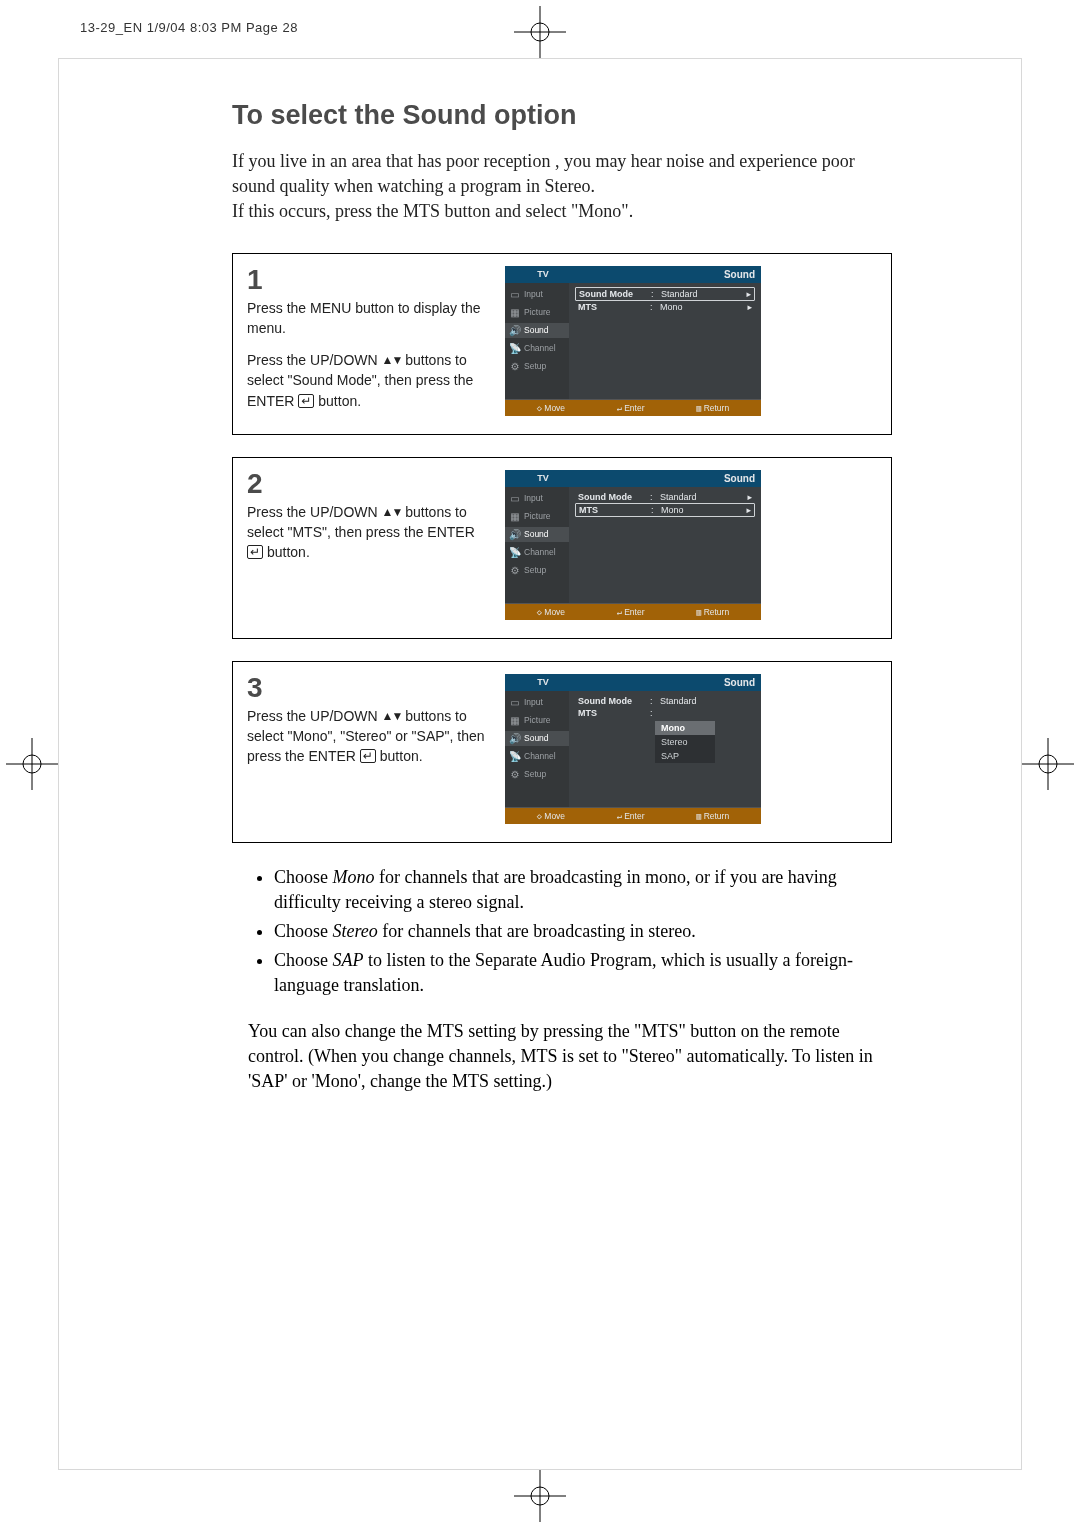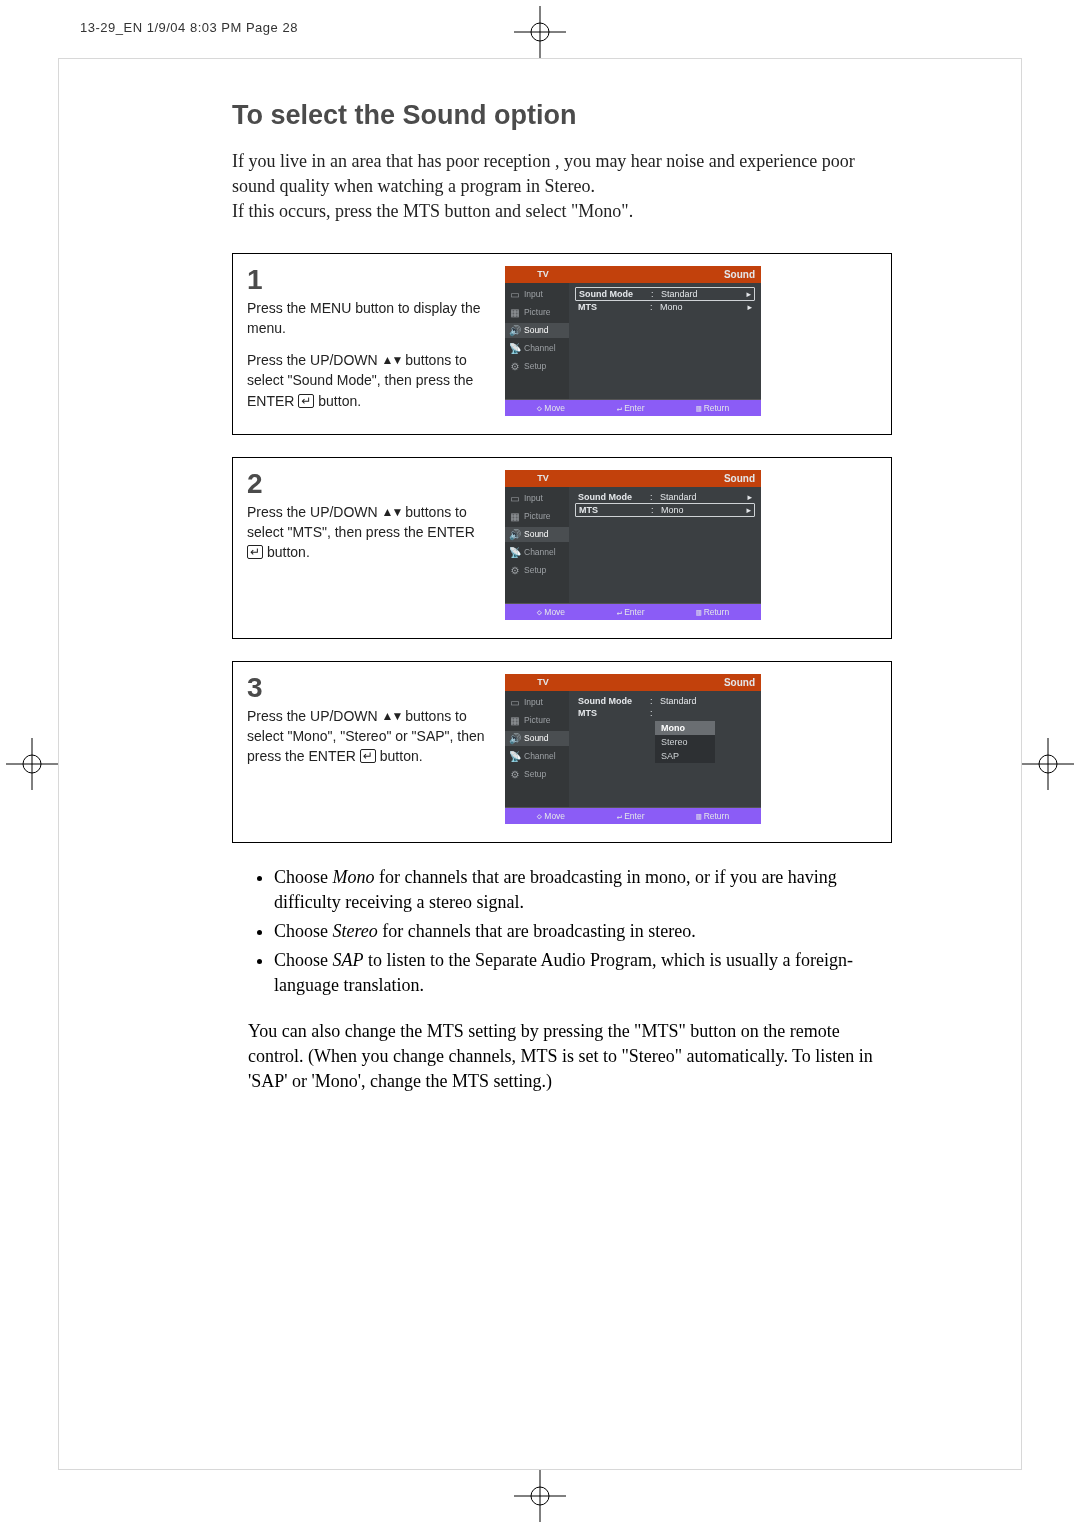--- a/index.html
+++ b/index.html
@@ -125,21 +125,21 @@
     width: 256px;
     background: #3b3f42;
     color: #cfd3d6;
     font-family: Arial, Helvetica, sans-serif;
     font-size: 9px;
     border-radius: 2px;
   }
   .osd-header {
     display: flex;
     align-items: center;
-    background: #c2410c;
+    background: #0c4a6e;
     padding: 3px 6px;
     font-weight: 700;
     color: #e4e7ea;
   }
   .osd-header .tv { flex: 0 0 64px; text-align: center; }
   .osd-header .right { flex: 1; text-align: right; font-size: 10px; }
   .osd-body { display: flex; min-height: 116px; }
   .osd-nav {
     width: 64px;
     background: #343739;
@@ -181,21 +181,21 @@
   .osd-dropdown div { padding: 2px 6px; color: #cfd3d6; }
   .osd-dropdown div.sel { background: #6a6e72; color: #fff; font-weight: 700; }
   .osd-footer {
     display: flex;
     justify-content: space-around;
     align-items: center;
     padding: 3px 6px;
     border-top: 1px solid #555;
     font-size: 8.5px;
     color: #e4e7ea;
-    background: #8b5cf6;
+    background: #a16207;
   }
   .osd-footer span .g { font-family: monospace; }
 
   ul.bullets {
     font-family: "Times New Roman", serif;
     font-size: 18px;
     line-height: 1.4;
     padding-left: 42px;
     margin: 6px 0 20px 0;
   }

